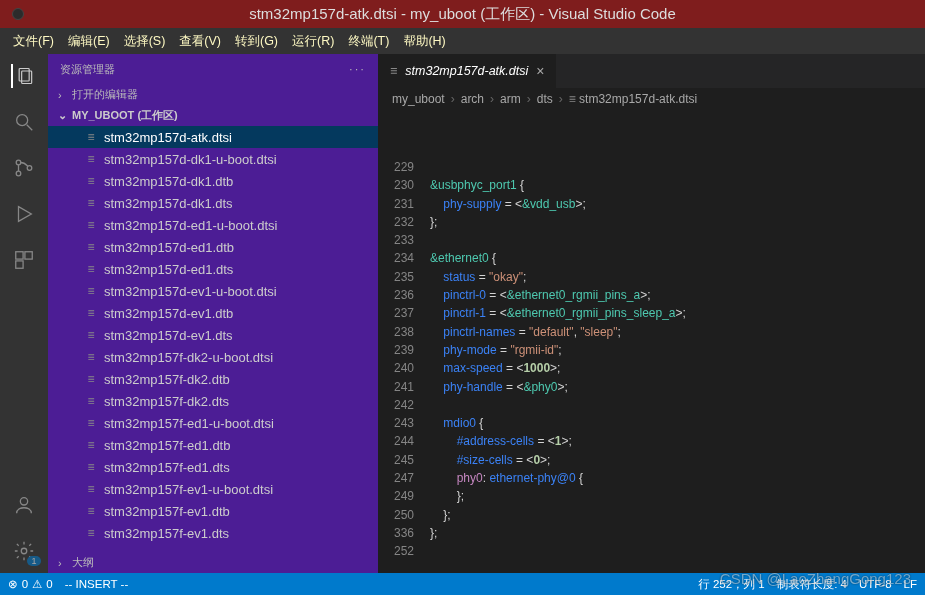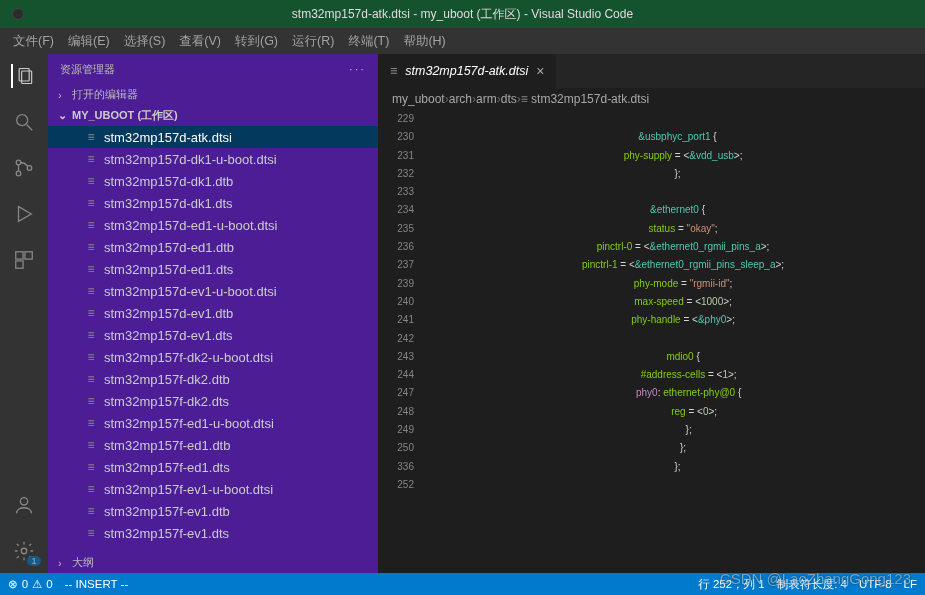--- a/index.html
+++ b/index.html
@@ -1,19 +1,19 @@
 <!DOCTYPE html>
 <html><head>
 <meta charset="utf-8">
 <style>
 * { margin:0; padding:0; box-sizing:border-box; font-family:"Segoe UI","Microsoft YaHei",sans-serif; }
 body { width:925px; height:595px; background:#252526; color:#ccc; overflow:hidden; font-size:13px; position:relative; }
-.titlebar { height:28px; background:#14532d; display:flex; align-items:center; justify-content:center; color:#ddd; font-size:12px; }
+.titlebar { height:28px; background:#7f1d1d; display:flex; align-items:center; justify-content:center; color:#ddd; font-size:15px; }
 .titlebar .dot { position:absolute; left:12px; width:12px; height:12px; border-radius:50%; background:#2b2b2b; border:1px solid #444; }
-.menubar { height:26px; background:#333333; display:flex; align-items:center; padding:0 6px; font-size:12.5px; color:#a3a3a3; }
+.menubar { height:26px; background:#333333; display:flex; align-items:center; padding:0 6px; font-size:12.5px; color:#fef9c3; }
 .menubar span { padding:0 7px; cursor:default; }
 
 .main { display:flex; height:calc(100% - 28px - 26px - 22px); }
 .activity { width:48px; background:#333; display:flex; flex-direction:column; align-items:center; padding-top:10px; gap:22px; }
 .activity .aicon { width:24px; height:24px; opacity:0.55; display:flex; align-items:center; justify-content:center; }
 .activity .aicon.active { opacity:1; border-left:2px solid #fff; margin-left:-2px; padding-left:2px; }
 .activity .bottom-icons { margin-top:auto; margin-bottom:10px; display:flex; flex-direction:column; gap:22px; align-items:center; }
 .activity .badge { position:absolute; background:#007acc; color:#fff; font-size:9px; border-radius:8px; padding:0 4px; transform:translate(10px,10px); }
 
 .sidebar { width:330px; background:#4c1d95; display:flex; flex-direction:column; overflow:hidden; }
@@ -25,30 +25,30 @@
 .filelist { flex:1; overflow:auto; }
 .filerow { height:22px; display:flex; align-items:center; padding-left:36px; font-size:13px; color:#ccc; gap:6px; cursor:default; }
 .filerow.selected { background:#04395e; color:#fff; }
 .filerow .ficon { width:14px; text-align:center; color:#888; font-size:12px; }
 
 .editor { flex:1; background:#1e1e1e; display:flex; flex-direction:column; overflow:hidden; }
 .tabs { height:34px; background:#252526; display:flex; align-items:stretch; }
 .tab { background:#1e1e1e; display:flex; align-items:center; padding:0 12px; gap:8px; font-size:12.5px; font-style:italic; color:#fff; border-right:1px solid #252526; }
 .tab .ficon { color:#888; font-style:normal; }
 .tab .close { color:#aaa; font-style:normal; font-size:14px; }
-.crumbs { height:22px; display:flex; align-items:center; padding:0 14px; font-size:12px; color:#a8a8a8; }
+.crumbs { height:22px; display:flex; align-items:center; padding:0 14px; gap:6px; font-size:12px; color:#a8a8a8; }
 .crumbs .sep { color:#666; }
-.code { flex:1; overflow:auto; font-family:Consolas,"Courier New",monospace; font-size:10px; line-height:18.3px; }
+.code { flex:1; overflow:auto; font-family:Consolas,"Courier New",monospace; font-size:12px; line-height:18.3px;margin-top:48px; }
 .line { display:flex; }
 .gutter { width:52px; text-align:right; padding-right:16px; color:#858585; user-select:none; }
-.codecell { flex:1; white-space:pre; color:#d4d4d4;text-align:center; }
+.codecell { flex:1; white-space:pre; color:#d4d4d4; }
 .tok-ref { color:#4ec9b0; }
-.tok-key { color:#84cc16; }
+.tok-key { color:#3b82f6; }
 .tok-str { color:#ce9178; }
-.tok-num { color:#b5cea8; }
+.tok-num { color:#b5cea8;font-weight:bold; }
 .tok-lbl { color:#c586c0; }
 .tok-punc { color:#d4d4d4; }
 
 .status { height:22px; background:#007acc; color:#fff; display:flex; align-items:center; font-size:11.5px; padding:0 8px; gap:12px; }
 .status .spacer { flex:1; }
 .status .seg { display:flex; align-items:center; gap:4px; }
 
 .watermark { position:absolute; right:14px; bottom:8px; color:#d0d0d0; font-size:15px; opacity:.55; pointer-events:none; text-shadow:0 0 2px #000; }
 
 
@@ -271,20 +271,24 @@
         </div>
         <div class="line">
           <div class="gutter">236</div>
           <div class="codecell"><span class="tok-punc">    </span><span class="tok-key">pinctrl-0</span><span class="tok-punc"> = &lt;</span><span class="tok-ref">&amp;ethernet0_rgmii_pins_a</span><span class="tok-punc">&gt;;</span></div>
         </div>
         <div class="line">
           <div class="gutter">237</div>
           <div class="codecell"><span class="tok-punc">    </span><span class="tok-key">pinctrl-1</span><span class="tok-punc"> = &lt;</span><span class="tok-ref">&amp;ethernet0_rgmii_pins_sleep_a</span><span class="tok-punc">&gt;;</span></div>
         </div>
         <div class="line">
+          <div class="gutter">238</div>
+          <div class="codecell"><span class="tok-punc">    </span><span class="tok-key">pinctrl-names</span><span class="tok-punc"> = </span><span class="tok-str">"default"</span><span class="tok-punc">, </span><span class="tok-str">"sleep"</span><span class="tok-punc">;</span></div>
+        </div>
+        <div class="line">
           <div class="gutter">239</div>
           <div class="codecell"><span class="tok-punc">    </span><span class="tok-key">phy-mode</span><span class="tok-punc"> = </span><span class="tok-str">"rgmii-id"</span><span class="tok-punc">;</span></div>
         </div>
         <div class="line">
           <div class="gutter">240</div>
           <div class="codecell"><span class="tok-punc">    </span><span class="tok-key">max-speed</span><span class="tok-punc"> = &lt;</span><span class="tok-num">1000</span><span class="tok-punc">&gt;;</span></div>
         </div>
         <div class="line">
           <div class="gutter">241</div>
           <div class="codecell"><span class="tok-punc">    </span><span class="tok-key">phy-handle</span><span class="tok-punc"> = &lt;</span><span class="tok-ref">&amp;phy0</span><span class="tok-punc">&gt;;</span></div>
@@ -295,26 +299,26 @@
         </div>
         <div class="line">
           <div class="gutter">243</div>
           <div class="codecell"><span class="tok-punc">    </span><span class="tok-key">mdio0</span><span class="tok-punc"> {</span></div>
         </div>
         <div class="line">
           <div class="gutter">244</div>
           <div class="codecell"><span class="tok-punc">        </span><span class="tok-key">#address-cells</span><span class="tok-punc"> = &lt;</span><span class="tok-num">1</span><span class="tok-punc">&gt;;</span></div>
         </div>
         <div class="line">
+          <div class="gutter">245</div>
+          <div class="codecell"><span class="tok-punc">        </span><span class="tok-key">#size-cells</span><span class="tok-punc"> = &lt;</span><span class="tok-num">0</span><span class="tok-punc">&gt;;</span></div>
+        </div>
+        <div class="line">
           <div class="gutter">247</div>
           <div class="codecell"><span class="tok-punc">        </span><span class="tok-lbl">phy0</span><span class="tok-punc">: </span><span class="tok-key">ethernet-phy@0</span><span class="tok-punc"> {</span></div>
-        </div>
-        <div class="line">
-          <div class="gutter">248</div>
-          <div class="codecell"><span class="tok-punc">            </span><span class="tok-key">reg</span><span class="tok-punc"> = &lt;</span><span class="tok-num">0</span><span class="tok-punc">&gt;;</span></div>
         </div>
         <div class="line">
           <div class="gutter">249</div>
           <div class="codecell"><span class="tok-punc">        };</span></div>
         </div>
         <div class="line">
           <div class="gutter">250</div>
           <div class="codecell"><span class="tok-punc">    };</span></div>
         </div>
         <div class="line">

